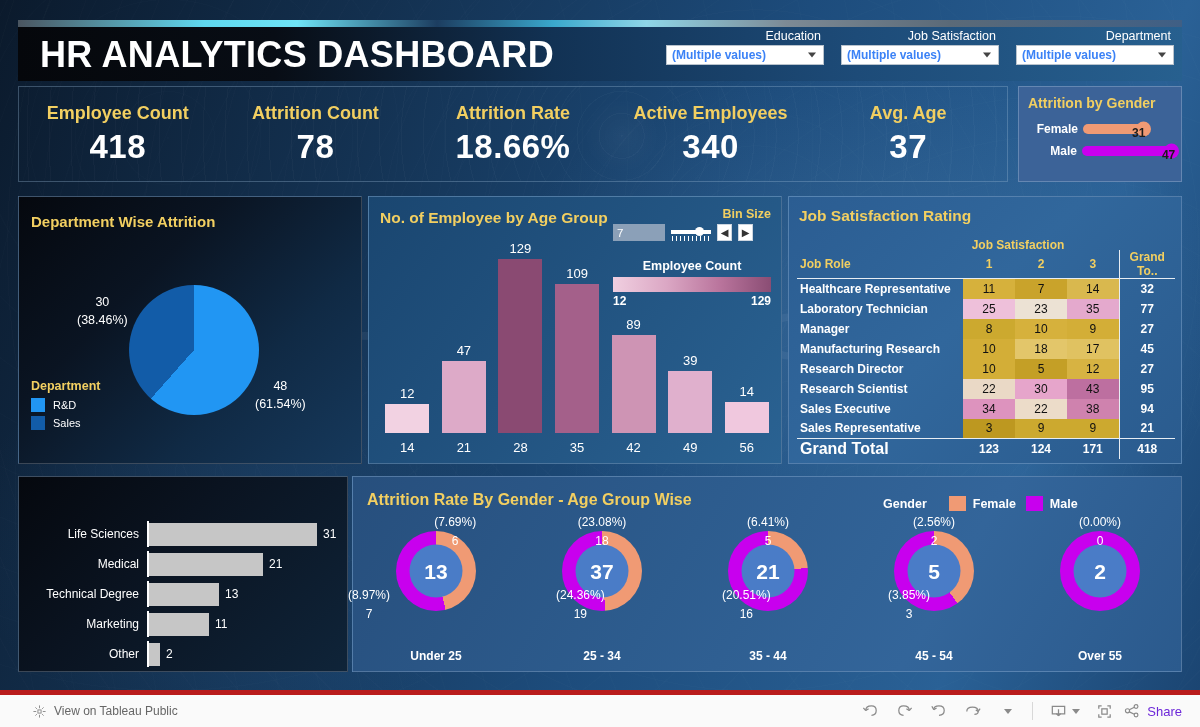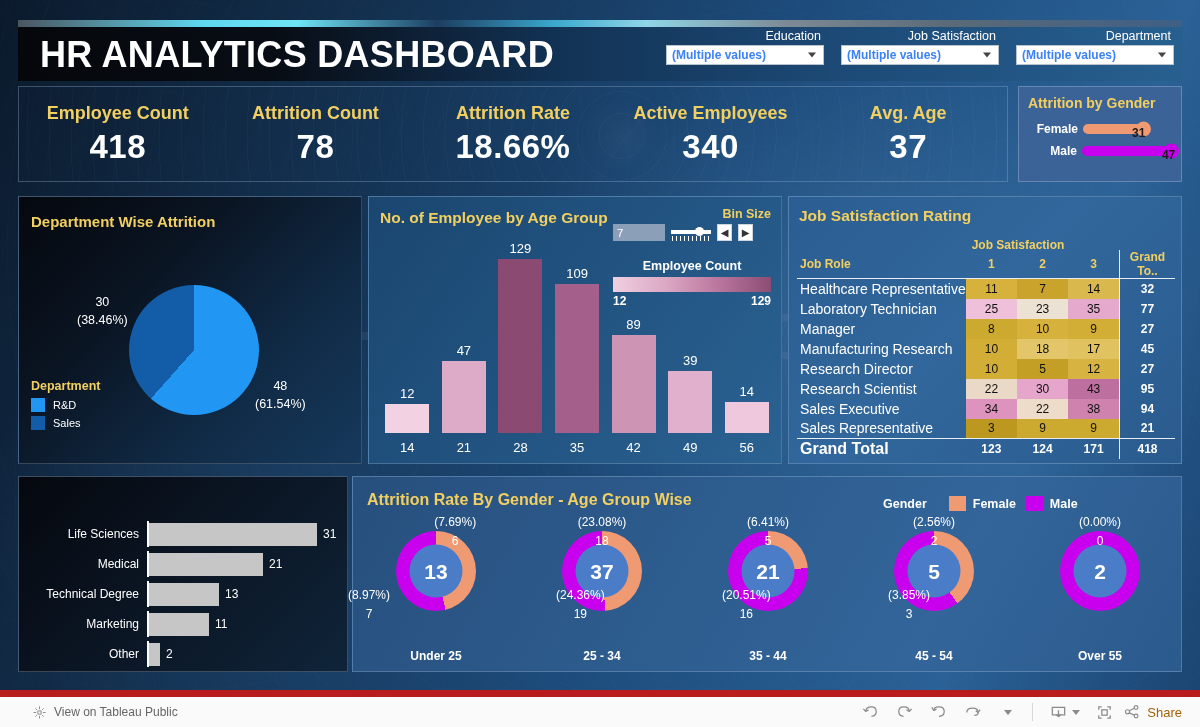--- a/index.html
+++ b/index.html
@@ -159,21 +159,21 @@
     left:788px; top:196px; width:394px; height:268px;
     background: linear-gradient(135deg,#2b5d92 0%,#31679c 45%,#2a5b8e 100%);
   }
   .pnl-job .panel-title{ position:absolute; left:10px; top:10px; font-size:15.5px; }
   .js-head{ position:absolute; left:10px; top:38px; width:374px; text-align:center; }
   .js-head span{ font-size:12px; font-weight:bold; color:#f2cf61; position:relative; left:32px; }
   table.jst{ position:absolute; left:8px; top:53px; width:378px; border-collapse:collapse; }
   table.jst th, table.jst td{ padding:0; height:20px;margin-left:24px; }
   .jst th{ font-size:12px; font-weight:bold; color:#f2cf61; text-align:center; }
   .jst th.rolehead{ text-align:left; padding-left:3px; }
-  .jst td.role{ font-size:14px; font-weight:normal; color:#fff; padding-left:3px; white-space:nowrap; }
+  .jst td.role{ font-size:12px; font-weight:bold; color:#fff; padding-left:3px; white-space:nowrap; }
   .jst td.cell{ font-size:12px; color:#111; text-align:center; width:52px; }
   .jst td.gt{ font-size:12px; font-weight:bold; color:#fff; text-align:center; width:56px; }
   .jst tr.headrow th{ border-bottom:1px solid #e7edf3; }
   .jst td.gt, .jst th.gthead{ border-left:1px solid #e7edf3; }
   .jst tr.totalrow td{ border-top:1px solid #e7edf3; font-weight:bold; color:#fff; background:transparent; }
   .jst tr.totalrow td.rolet{ text-align:left; padding-left:3px; }
 
   
   .pnl-edu{
     left:18px; top:476px; width:330px; height:196px;
@@ -214,32 +214,32 @@
   .dlbl.top{ left:50%; top:-18px; transform:translateX(-50%); }
   .dlbl.bot{ left:-6px; top:55px; }
   .dxlabel{
     position:absolute; left:50%; bottom:4px; transform:translateX(-50%);
     font-size:12px; font-weight:bold; color:#fff; white-space:nowrap;
   }
 
   
   .toolbar{
     position:absolute; left:0; top:690px; width:1200px; height:37px;
-    background:#fafafa; border-top:7px solid #b91c1c;
+    background:#fafafa; border-top:5px solid #b91c1c;
     display:flex; align-items:center; justify-content:space-between; padding:0 14px;
   }
   .tb-left{ display:flex; align-items:center; gap:7px; padding-left:18px; }
   .tb-left-txt{ font-size:12px; color:#666; }
   .tb-right{ display:flex; align-items:center; gap:4px; }
   .tb-btn{
     display:flex; align-items:center; justify-content:center;
     height:26px; min-width:30px; padding:0 5px; color:#757575;
   }
   .tb-div{ width:1px; height:18px; background:#d8d8d8; margin:0 7px; }
-  .tb-share{ display:flex; align-items:center; gap:6px; font-size:13px; color:#a16207; padding-right:4px; }
+  .tb-share{ display:flex; align-items:center; gap:6px; font-size:13px; color:#6d28d9; padding-right:4px; }
   .tb-caret{
     width:0;height:0;border-left:4px solid transparent;border-right:4px solid transparent;
     border-top:5px solid #8a8a8a; margin-left:4px;
   }
 </style>
 </head>
 <body>
 
 <div class="app">
 

